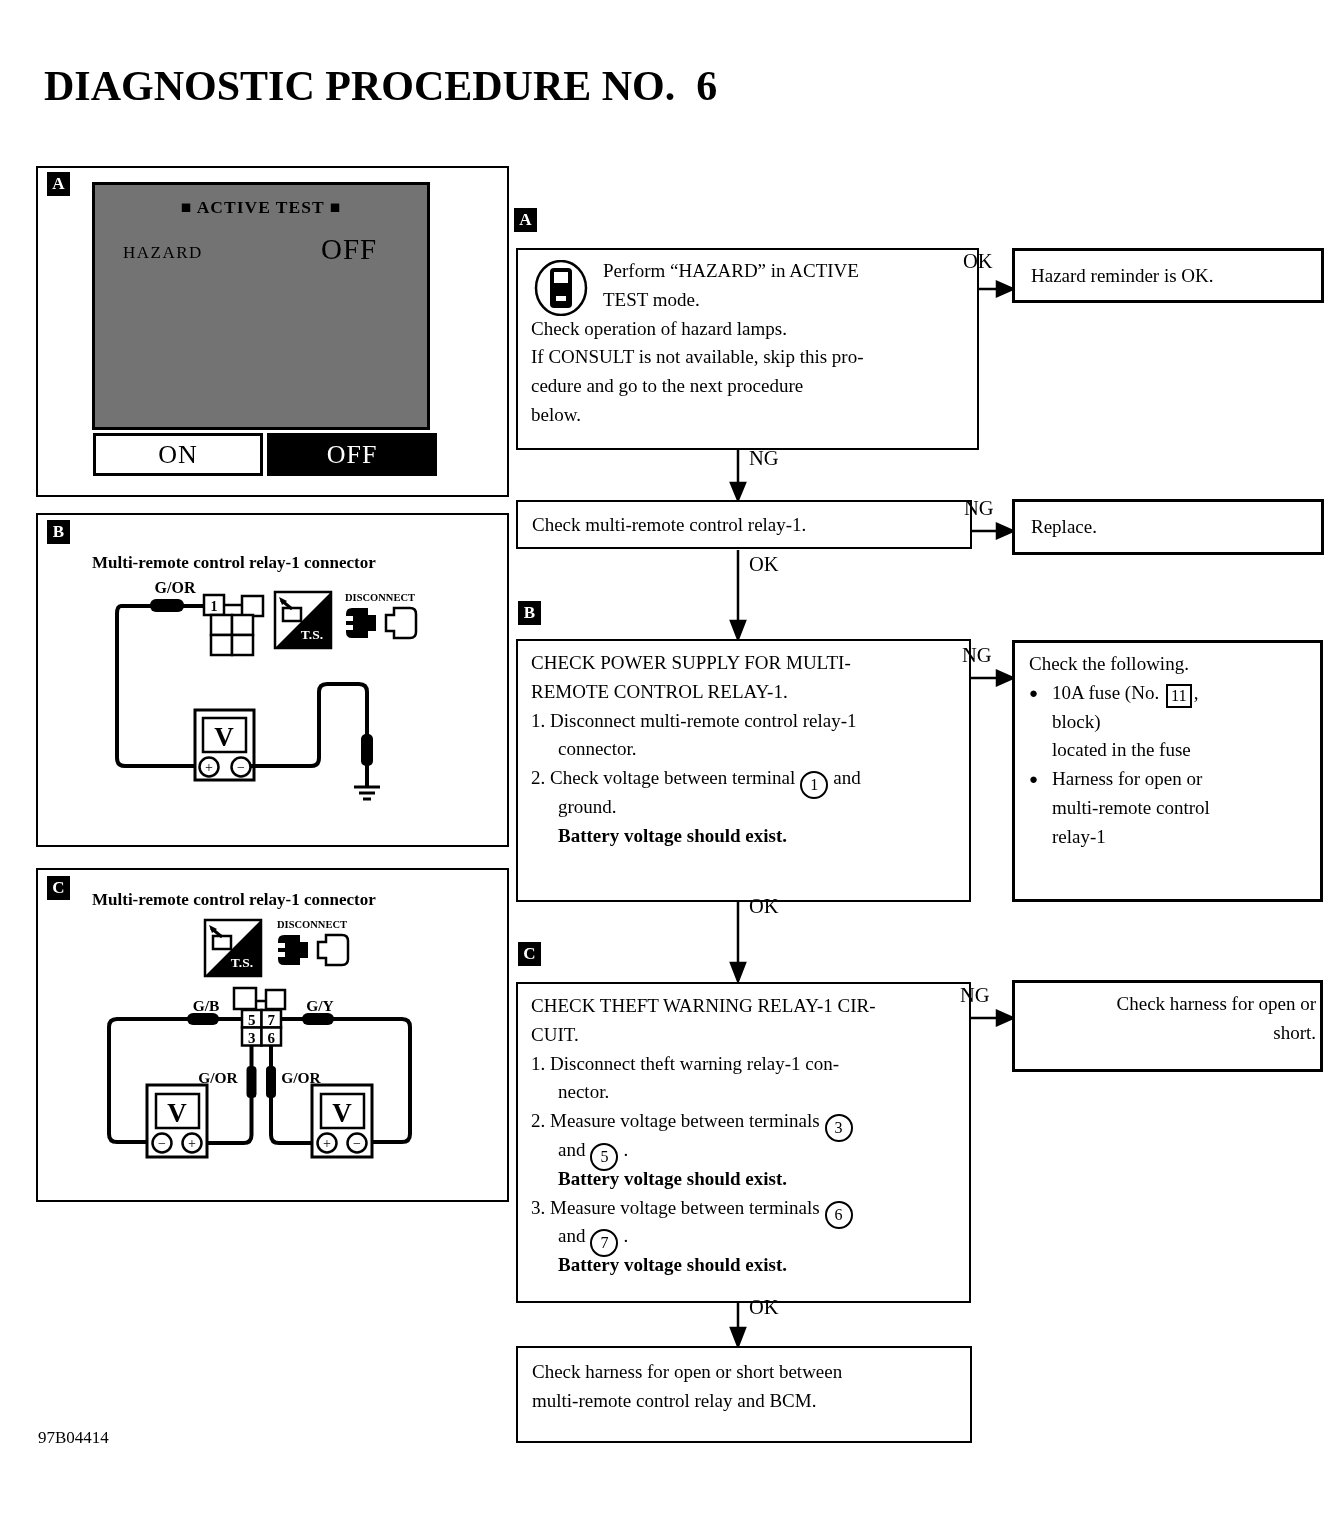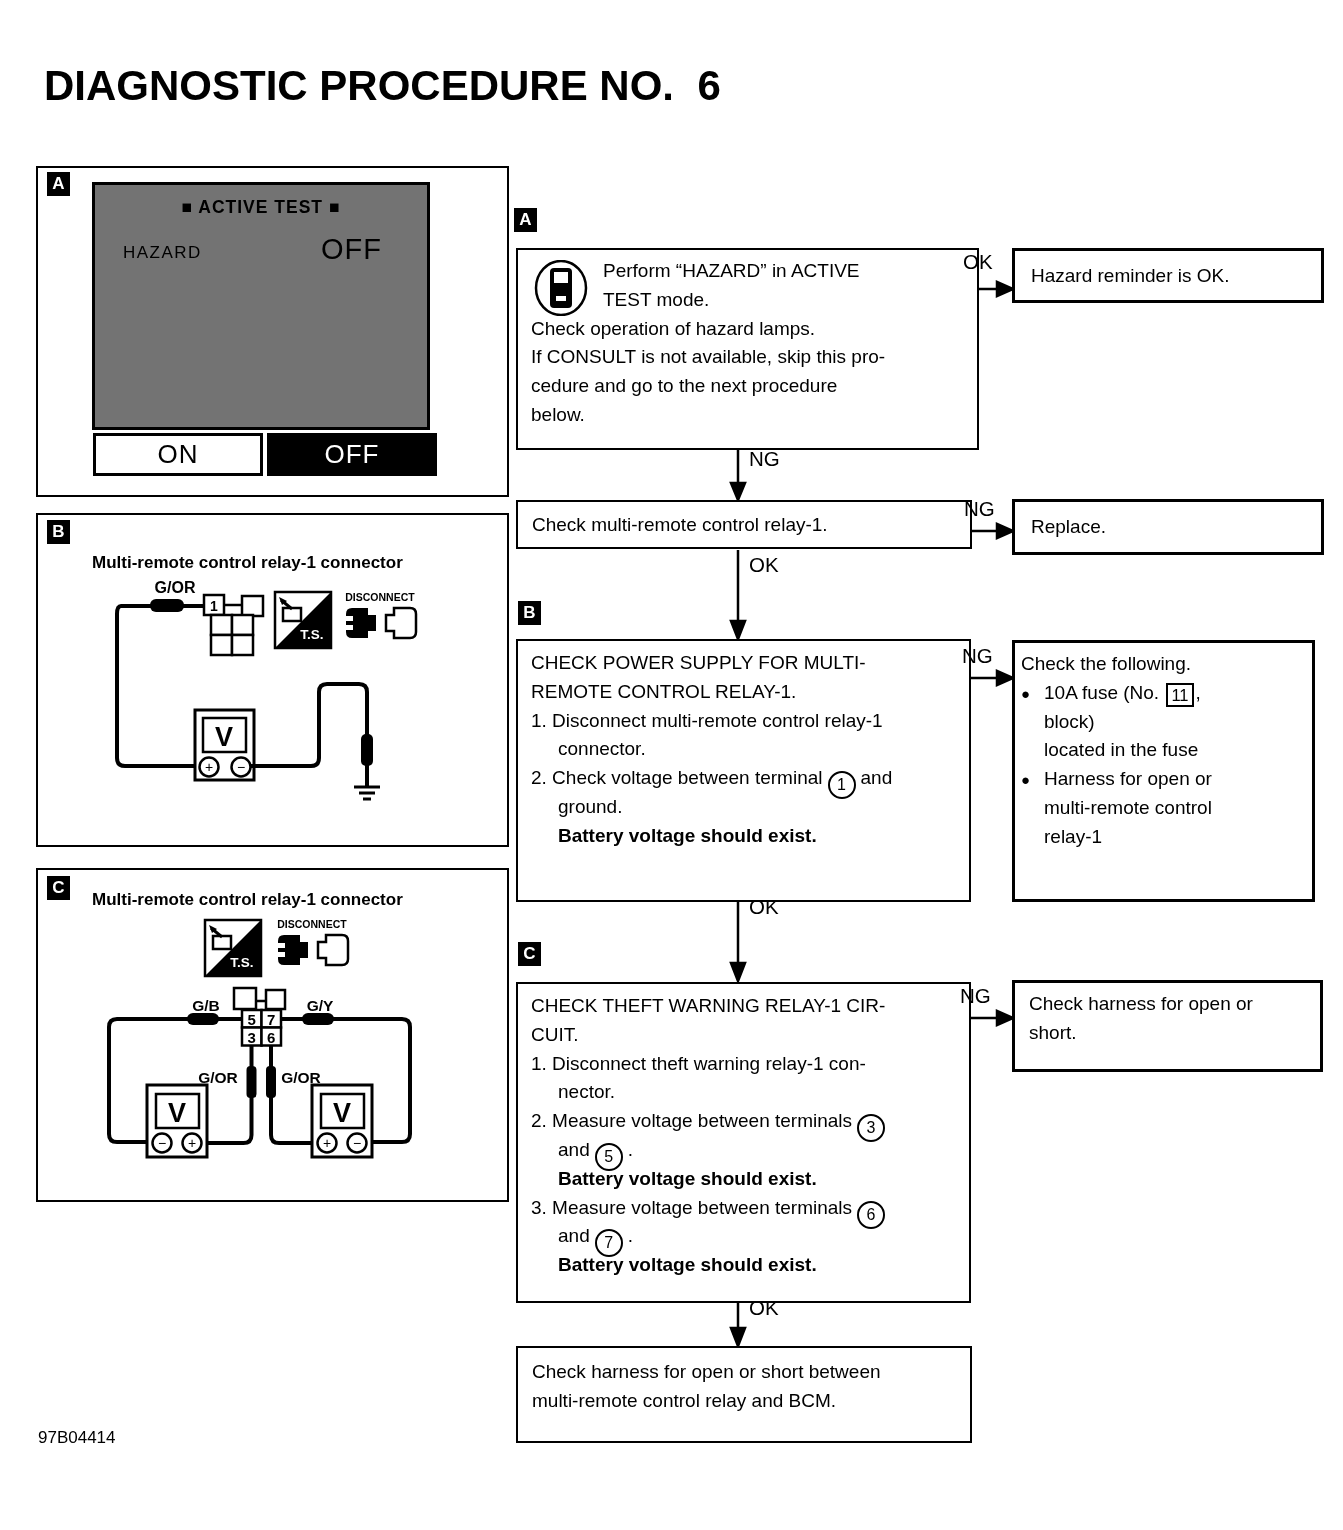--- a/index.html
+++ b/index.html
@@ -1,18 +1,18 @@
 <!DOCTYPE html>
 <html><head>
 <meta charset="utf-8">
 <style>
   html,body { margin:0; padding:0; background:#e8e8e8; }
   .page {
     position:relative; width:1343px; height:1530px; background:#ffffff;
-    font-family:Liberation Sans, sans-serif; color:#000;
+    font-family:Liberation Serif, serif; color:#000;
     margin:0 auto; overflow:hidden;
   }
   h1.title {
     position:absolute; left:44px; top:62px; margin:0;
     font-size:42px; font-weight:bold; letter-spacing:0px; white-space:pre;
   }
   
   .fig { position:absolute; border:2.5px solid #000; background:#fff; }
   .tag {
     position:absolute; width:23px; height:24px; background:#000; color:#fff;
@@ -259,21 +259,21 @@
     <div class="ln">REMOTE CONTROL RELAY-1.</div>
     <div class="ln">1. Disconnect multi-remote control relay-1</div>
     <div class="ln ind">connector.</div>
     <div class="ln"><span>2. Check voltage between terminal</span><span class="circ">1</span><span>and</span></div>
     <div class="ln ind">ground.</div>
     <div class="ln ind b">Battery voltage should exist.</div>
   </div>
 
   <div class="lbl" style="left:962px; top:644px;">NG</div>
 
-  <div class="fc-box result" style="left:1012px; top:640px; width:287px; height:246px; padding:10px 4px 0 6px;">
+  <div class="fc-box result" style="left:1012px; top:640px; width:287px; height:246px; padding:10px 4px 0 14px;">
     <div class="ln">Check the following.</div>
     <div class="bullet-row">
       <span class="bullet-glyph">●</span>
       <span class="ln"><span>10A fuse (No. </span><span class="boxed">11</span><span>,</span></span>
     </div>
     <div class="ln" style="padding-left:23px;">block)</div>
     <div class="ln" style="padding-left:23px;">located in the fuse</div>
     <div class="bullet-row">
       <span class="bullet-glyph">●</span>
       <span class="ln">Harness for open or</span>
@@ -291,21 +291,21 @@
     <div class="ln ind">nector.</div>
     <div class="ln"><span>2. Measure voltage between terminals</span><span class="circ">3</span></div>
     <div class="ln ind"><span>and</span><span class="circ">5</span><span>.</span></div>
     <div class="ln ind b">Battery voltage should exist.</div>
     <div class="ln"><span>3. Measure voltage between terminals</span><span class="circ">6</span></div>
     <div class="ln ind"><span>and</span><span class="circ">7</span><span>.</span></div>
     <div class="ln ind b">Battery voltage should exist.</div>
   </div>
 
   <div class="lbl" style="left:960px; top:984px;">NG</div>
-  <div class="fc-box result" style="left:1012px; top:980px; width:287px; height:76px; padding:10px 4px 0 14px;">
+  <div class="fc-box result" style="left:1012px; top:980px; width:287px; height:76px; padding:10px 4px 0 14px;text-align:right;">
     <div class="ln">Check harness for open or</div>
     <div class="ln">short.</div>
   </div>
 
   <div class="lbl" style="left:749px; top:1296px;">OK</div>
 
   <div class="fc-box" style="left:516px; top:1346px; width:432px; height:80px; padding:13px 6px 0 14px;">
     <div class="ln">Check harness for open or short between</div>
     <div class="ln">multi-remote control relay and BCM.</div>
   </div>

